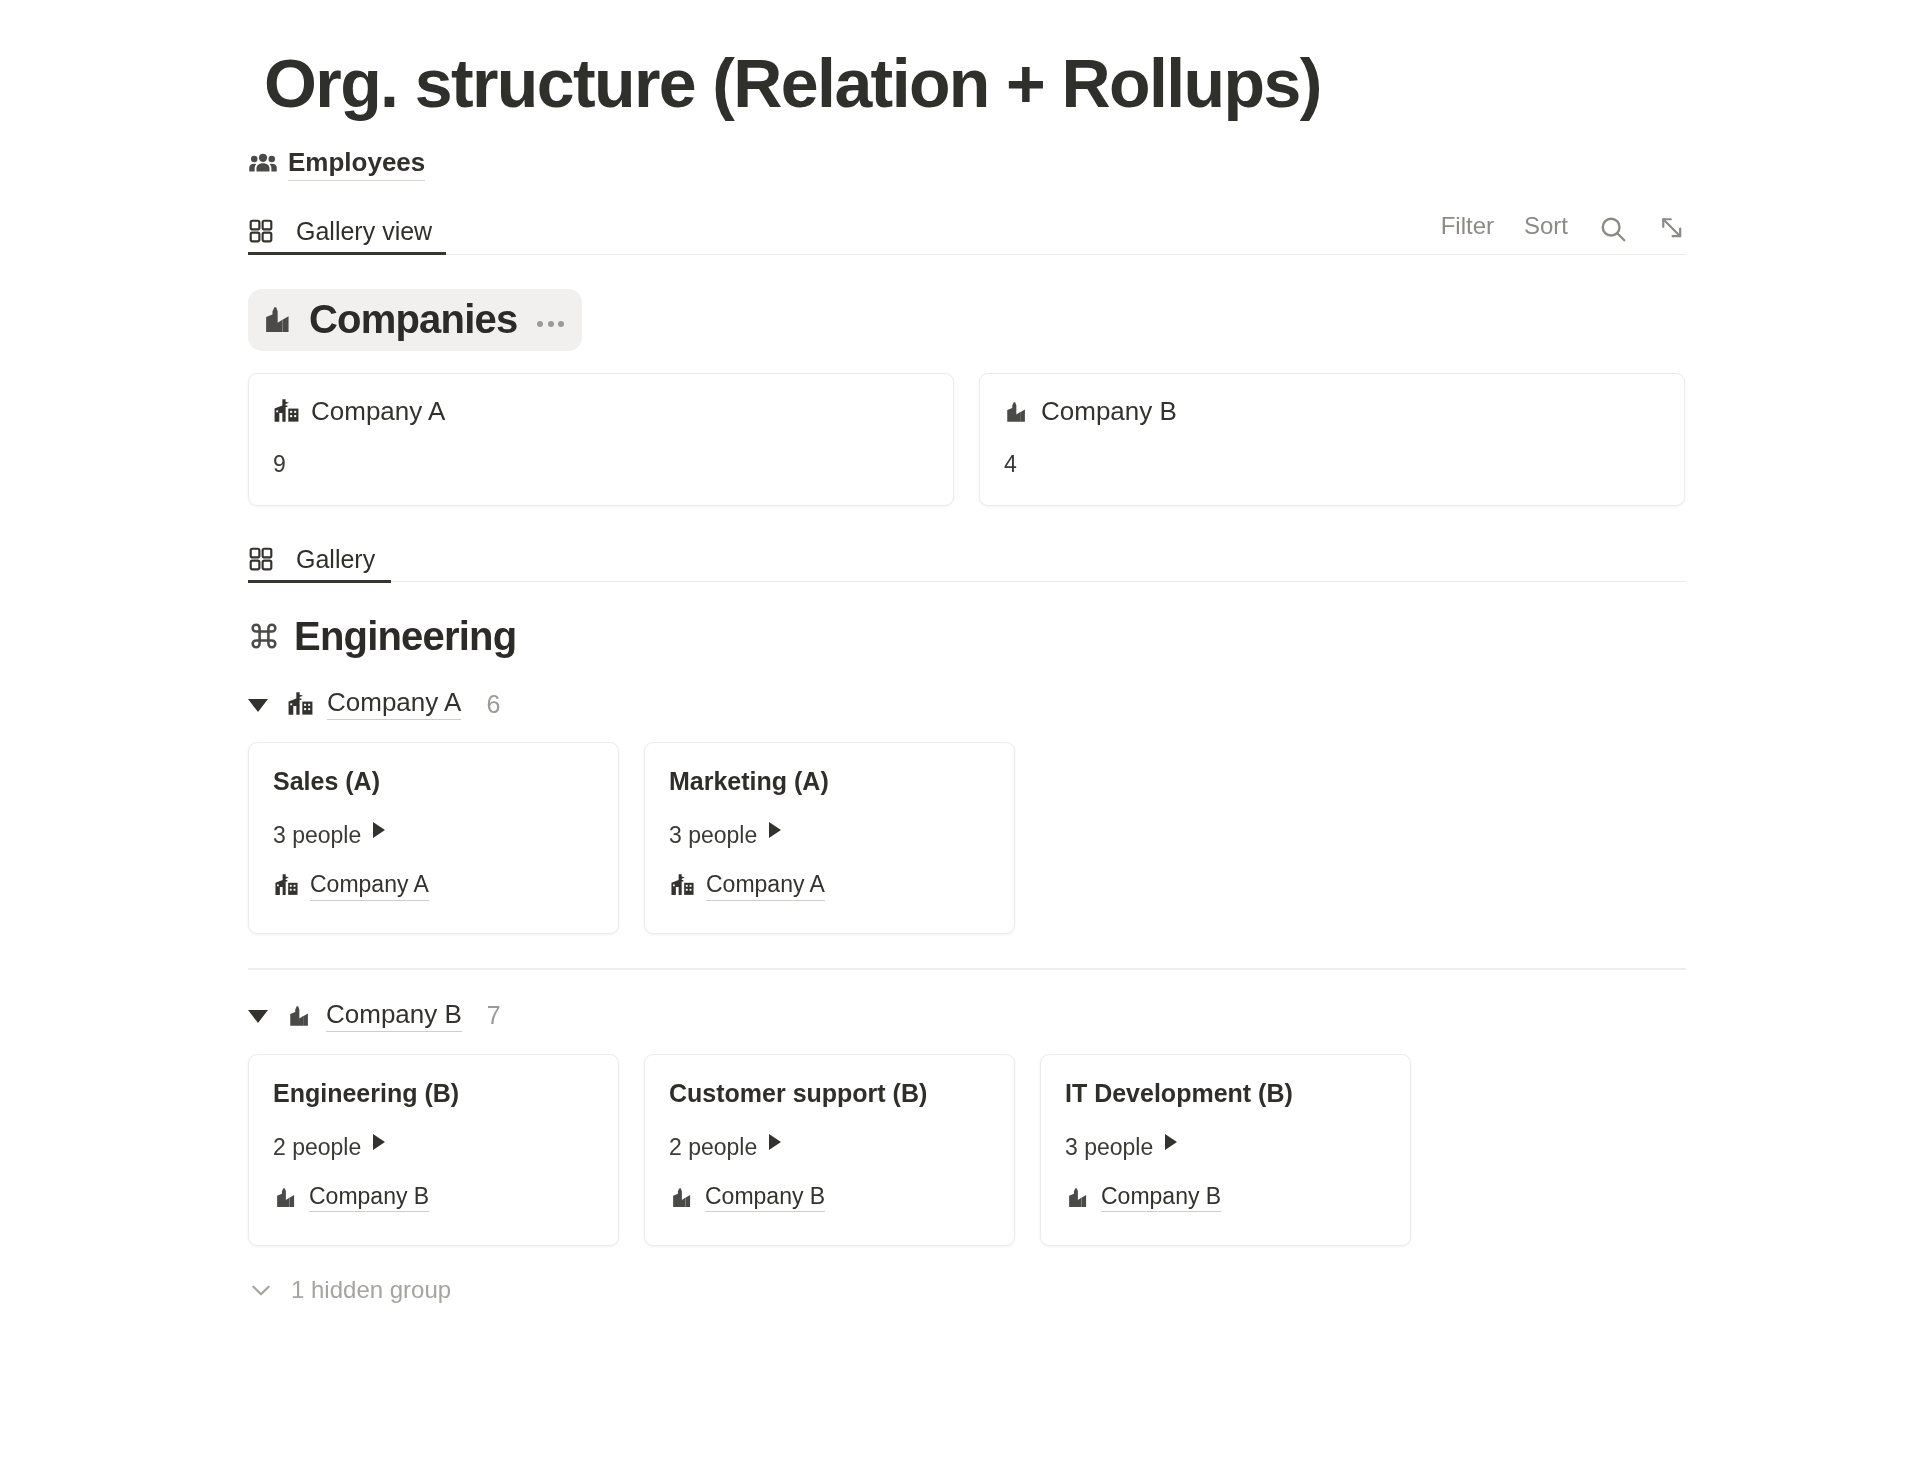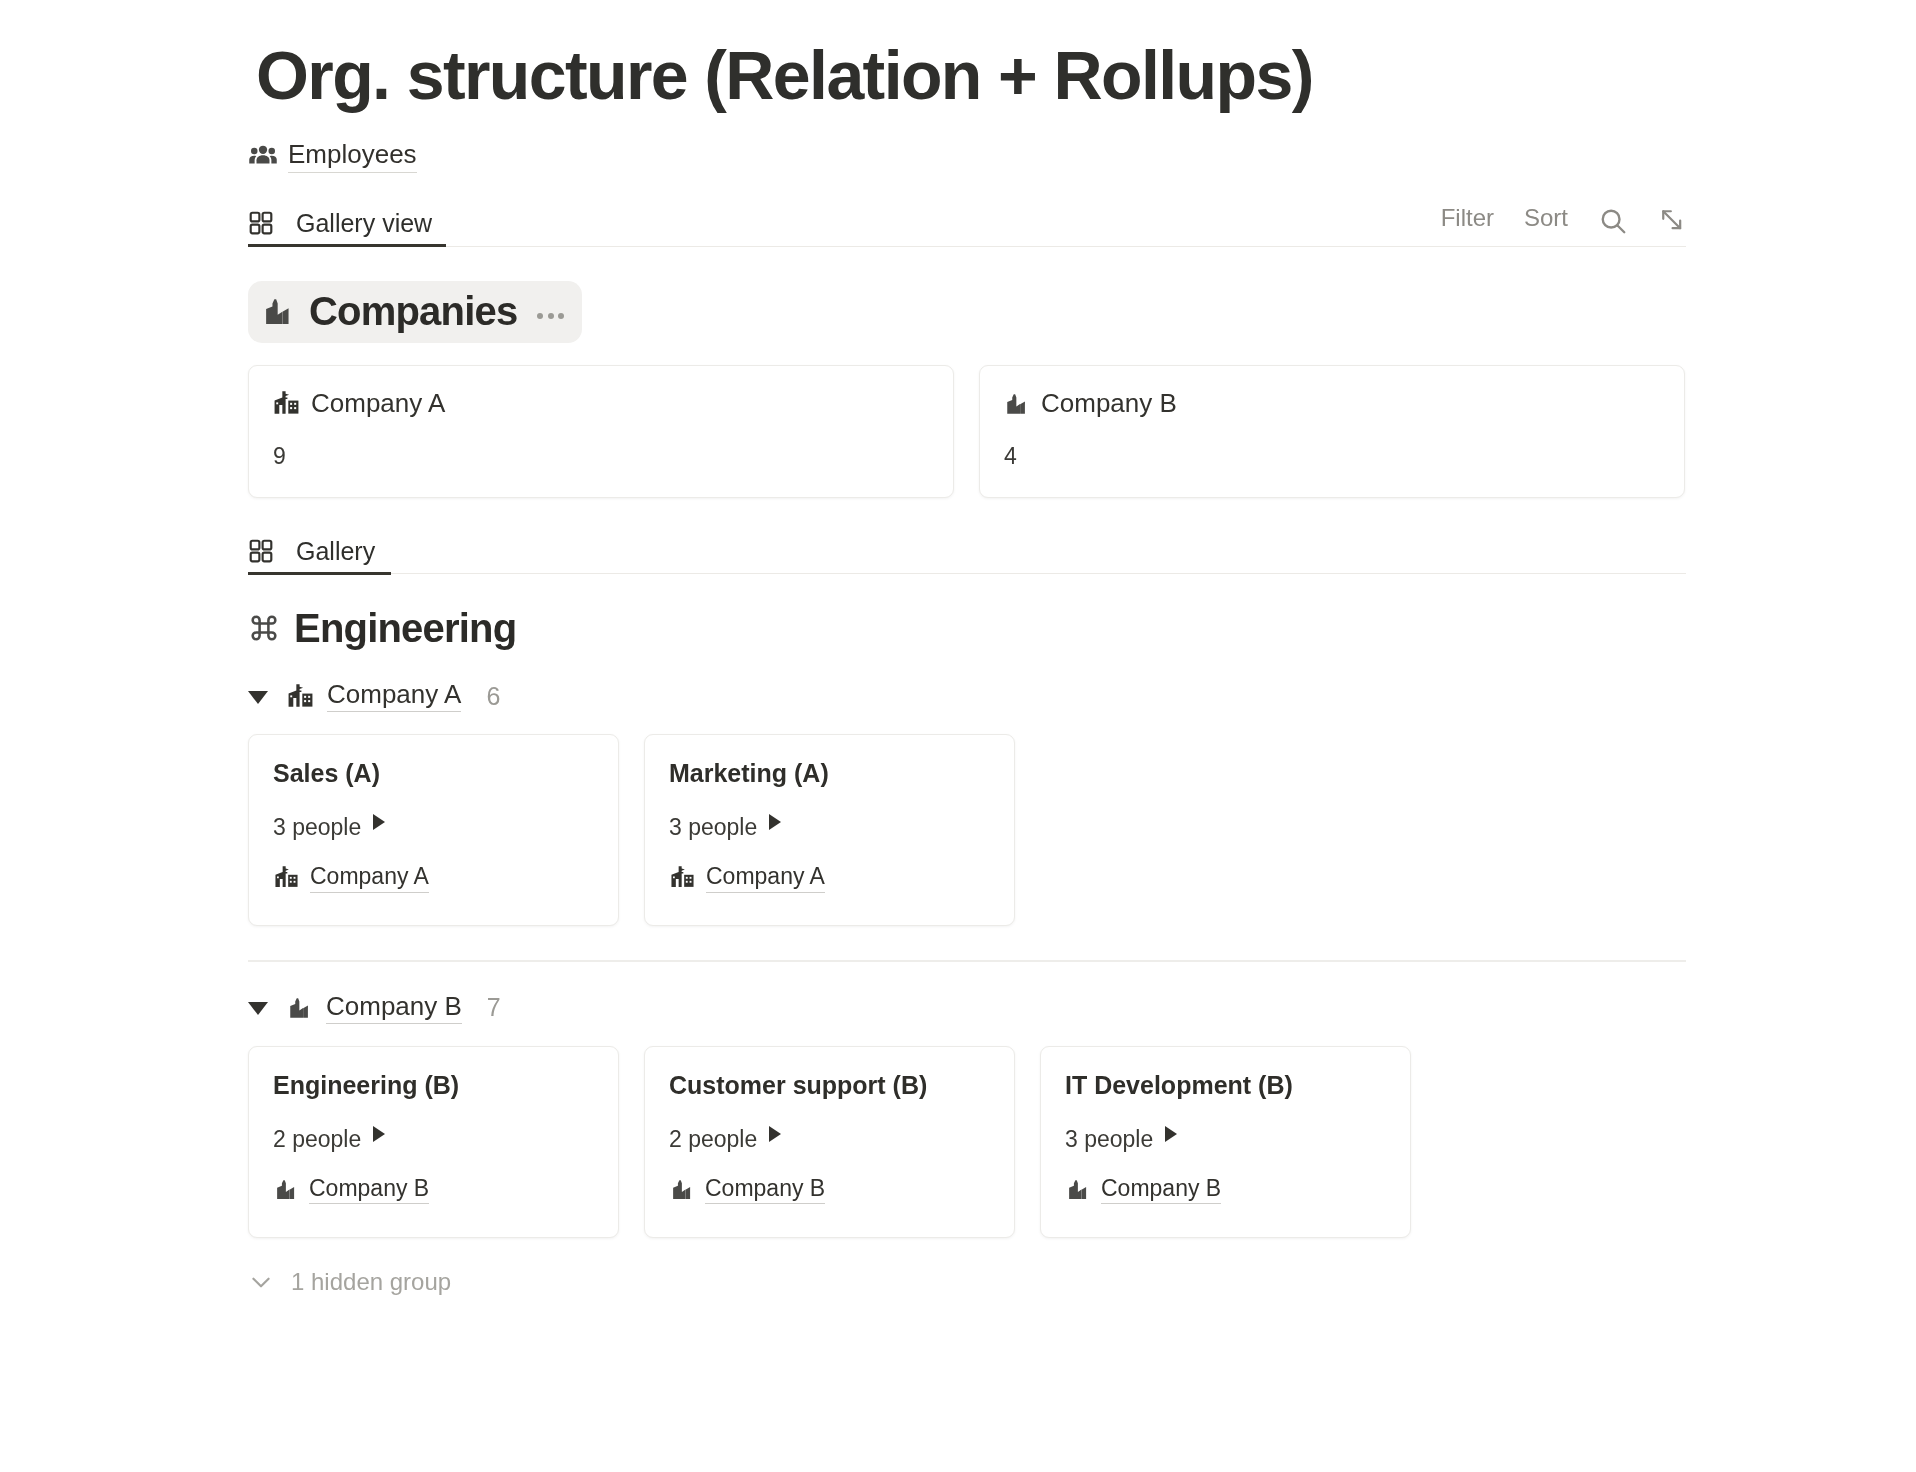--- a/index.html
+++ b/index.html
@@ -26,36 +26,36 @@
     width: 1438px;
   }
 
   
   .page-title {
     font-size: 68px;
     font-weight: 700;
     letter-spacing: -1.6px;
     line-height: 1.05;
     color: #2f2f2c;
-    margin: 8px;
+    margin: 16px;
     padding-top: 32px;
     white-space: nowrap;
   }
 
   
   .source-row {
     margin-top: 28px;
     display: flex;
     align-items: center;
     gap: 10px;
     height: 34px;
   }
   .source-label {
     font-size: 26px;
-    font-weight: 400;
+    font-weight: 700;
     color: #32302c;
     border-bottom: 1.5px solid #d8d7d2;
     line-height: 1.15;
     padding-bottom: 2px;
   }
 
   
   .toolbar {
     margin-top: 26px;
     height: 48px;

